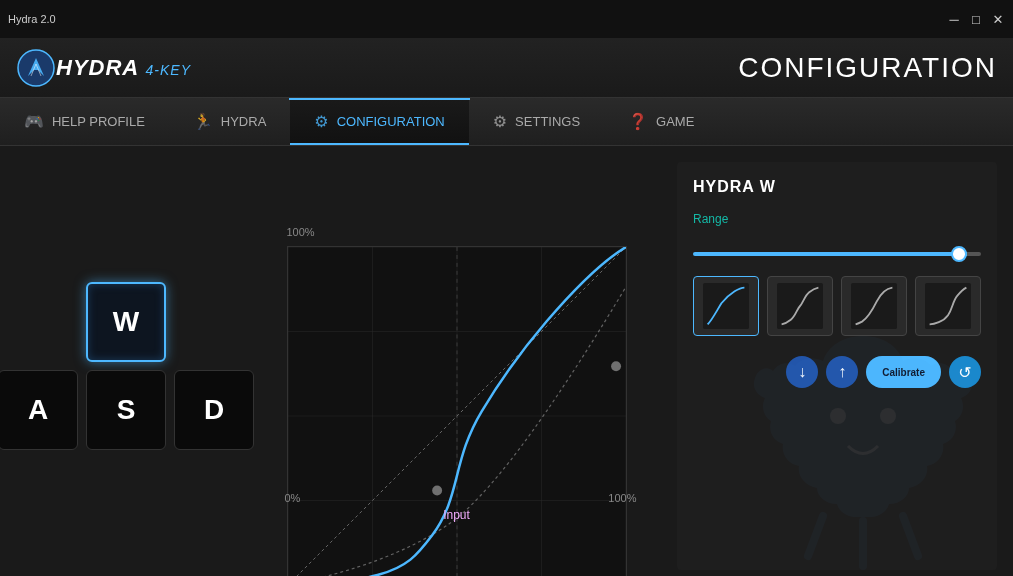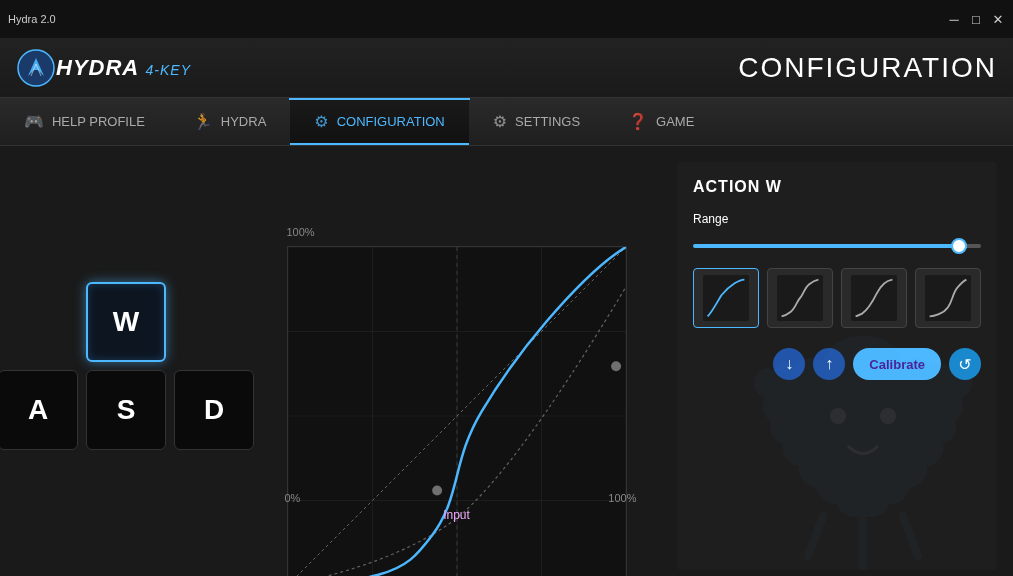--- a/index.html
+++ b/index.html
@@ -229,22 +229,22 @@
     }
     .tuning-title {
       font-size: 16px;
       font-weight: bold;
       color: #fff;
       margin-bottom: 16px;
       letter-spacing: 1px;
     }
     .tuning-range-label {
       font-size: 12px;
-      color: #ffffff;
-      margin-bottom: 8px;
+      color: #14b8a6;
+      margin-bottom: 16px;
     }
     .range-slider-container {
       margin-bottom: 16px;
     }
     .range-slider {
       width: 100%;
       -webkit-appearance: none;
       appearance: none;
       height: 4px;
       background: linear-gradient(to right, #4db8ff 0%, #4db8ff 95%, #555 95%, #555 100%);
@@ -307,22 +307,22 @@
       font-size: 16px;
       color: #fff;
     }
     .btn-down { background: #2255aa; }
     .btn-up { background: #2255aa; }
     .btn-calibrate {
       border-radius: 16px;
       width: auto;
       padding: 0 16px;
       background: #4db8ff;
-      color: #4c1d95;
-      font-size: 13px;
+      color: #0f172a;
+      font-size: 10px;
       font-weight: bold;
     }
     .btn-reset { background: #1a88cc; }
 
     
     .lion-watermark {
       position: absolute;
       bottom: 0;
       right: 0;
       width: 300px;
@@ -430,21 +430,21 @@
 
         <circle cx="0" cy="340" r="7" fill="#ddd" stroke="#aaa" stroke-width="1.5"></circle>
       </svg>
       <span class="chart-label-0-bottom">0%</span>
       <span class="chart-label-100-right">100%</span>
       <span class="chart-label-input">Input</span>
     </div>
   </div>
 
   <div class="tuning-panel">
-    <div class="tuning-title">ACTION W</div>
+    <div class="tuning-title">HYDRA W</div>
 
     <div class="tuning-range-label">Range</div>
     <div class="range-slider-container">
       <input type="range" class="range-slider" min="0" max="100" value="95" style="width: 100%;">
     </div>
 
     <div class="curve-presets">
 
       <div class="curve-preset selected">
         <svg viewBox="0 0 50 50">

